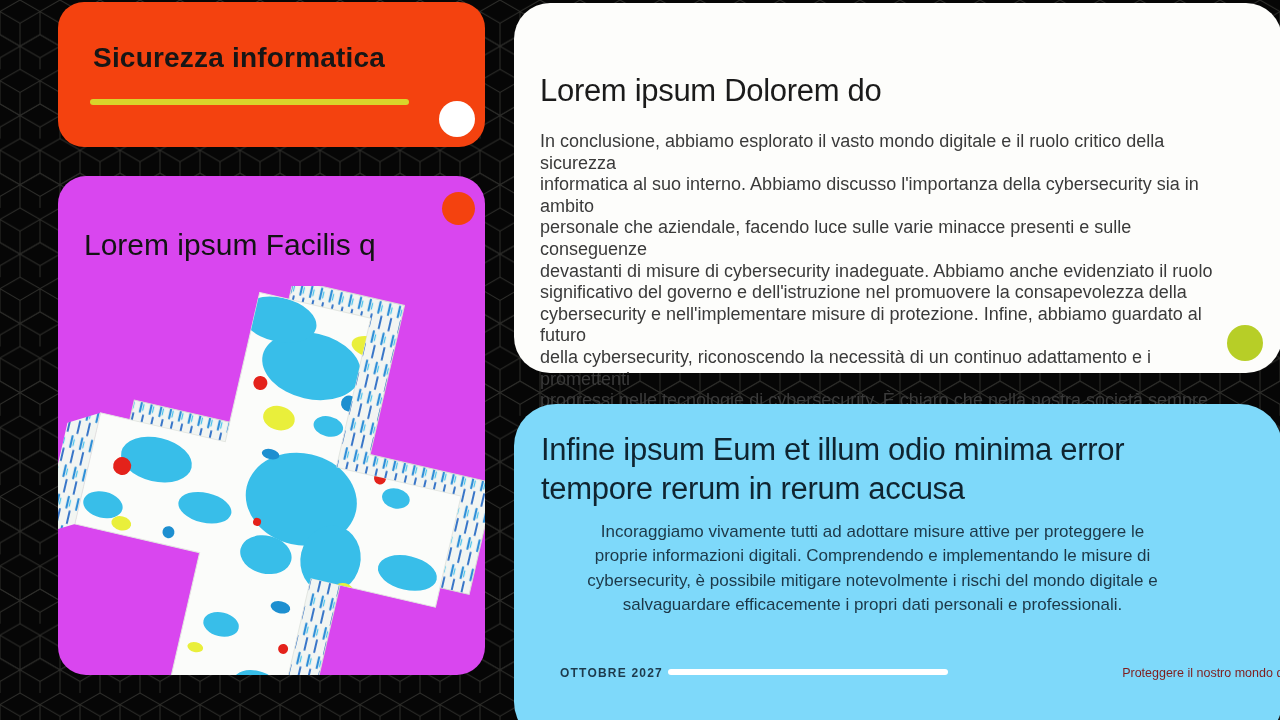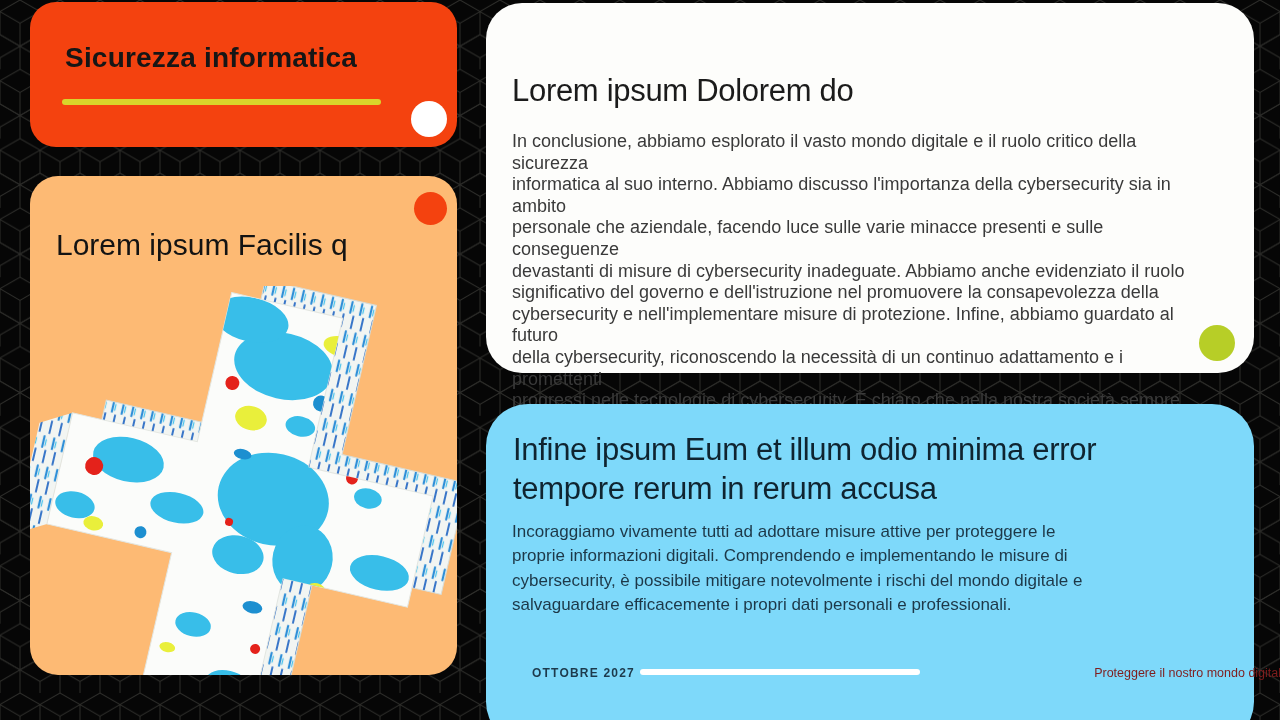--- a/index.html
+++ b/index.html
@@ -2,42 +2,42 @@
 <html><head>
 <meta charset="utf-8">
 <style>
   html,body{margin:0;padding:0;}
   body{
     width:1280px;height:720px;overflow:hidden;position:relative;
     background:#060606;
     font-family:"Liberation Sans","DejaVu Sans",sans-serif;
   }
   .bg-pattern{position:absolute;left:0;top:0;z-index:0;}
-  .card{position:absolute;z-index:1;}
+  .card{position:absolute;z-index:1;margin-left:28px;}
 
   
   .card-title{
     left:30px;top:2px;width:427px;height:145px;border-radius:26px;
     background:#F4420F;
   }
   .card-title h1{
     margin:0;position:absolute;left:35px;top:40px;
     font-size:28px;font-weight:bold;color:#161616;letter-spacing:.2px;
   }
   .title-underline{
     position:absolute;left:32px;top:97px;width:319px;height:6px;
     border-radius:3px;background:#D9D52B;
   }
   .dot{position:absolute;border-radius:50%;}
   .dot-white{left:381px;top:99px;width:36px;height:36px;background:#FFFFFF;}
 
   
   .card-image{
     left:30px;top:176px;width:427px;height:499px;border-radius:28px;
-    background:#fdba74;overflow:hidden;
+    background:#d946ef;overflow:hidden;
   }
   .card-image h2{
     margin:0;position:absolute;left:26px;top:52px;
     font-size:30px;font-weight:400;color:#131313;
   }
   .dot-orange{left:384px;top:16px;width:33px;height:33px;background:#F4420F;}
   .cross-art{position:absolute;left:0;top:110px;}
 
   
   .card-conclusion{
@@ -59,21 +59,21 @@
     left:486px;top:404px;width:768px;height:340px;border-radius:42px;
     background:#7ED9FA;
   }
   .card-cta h2{
     margin:0;position:absolute;left:27px;top:26px;width:690px;
     font-size:31px;font-weight:500;color:#0f2430;letter-spacing:-.3px;
     line-height:39px;white-space:pre-line;
   }
   .card-cta .body{
     margin:0;position:absolute;left:26px;top:116px;width:665px;
-    font-size:17px;line-height:24.4px;color:#1d3848;white-space:pre-line;
+    font-size:17px;line-height:24.4px;color:#1d3848;white-space:pre-line;text-align:center;
   }
   .cta-footer{
     position:absolute;left:0;top:259px;width:844px;height:22px;
   }
   .footer-date{
     position:absolute;left:46px;top:3px;
     font-size:12px;font-weight:600;letter-spacing:1.2px;color:#1d3a4c;
   }
   .footer-line{
     position:absolute;left:154px;top:6px;width:280px;height:6px;

